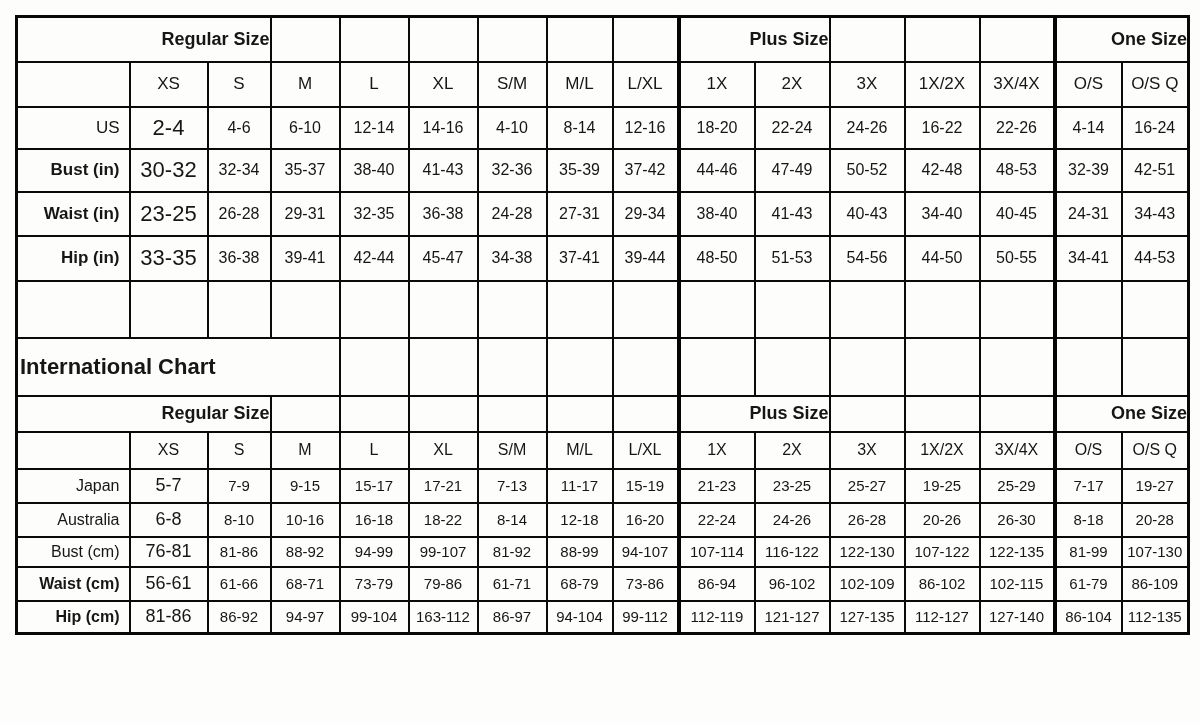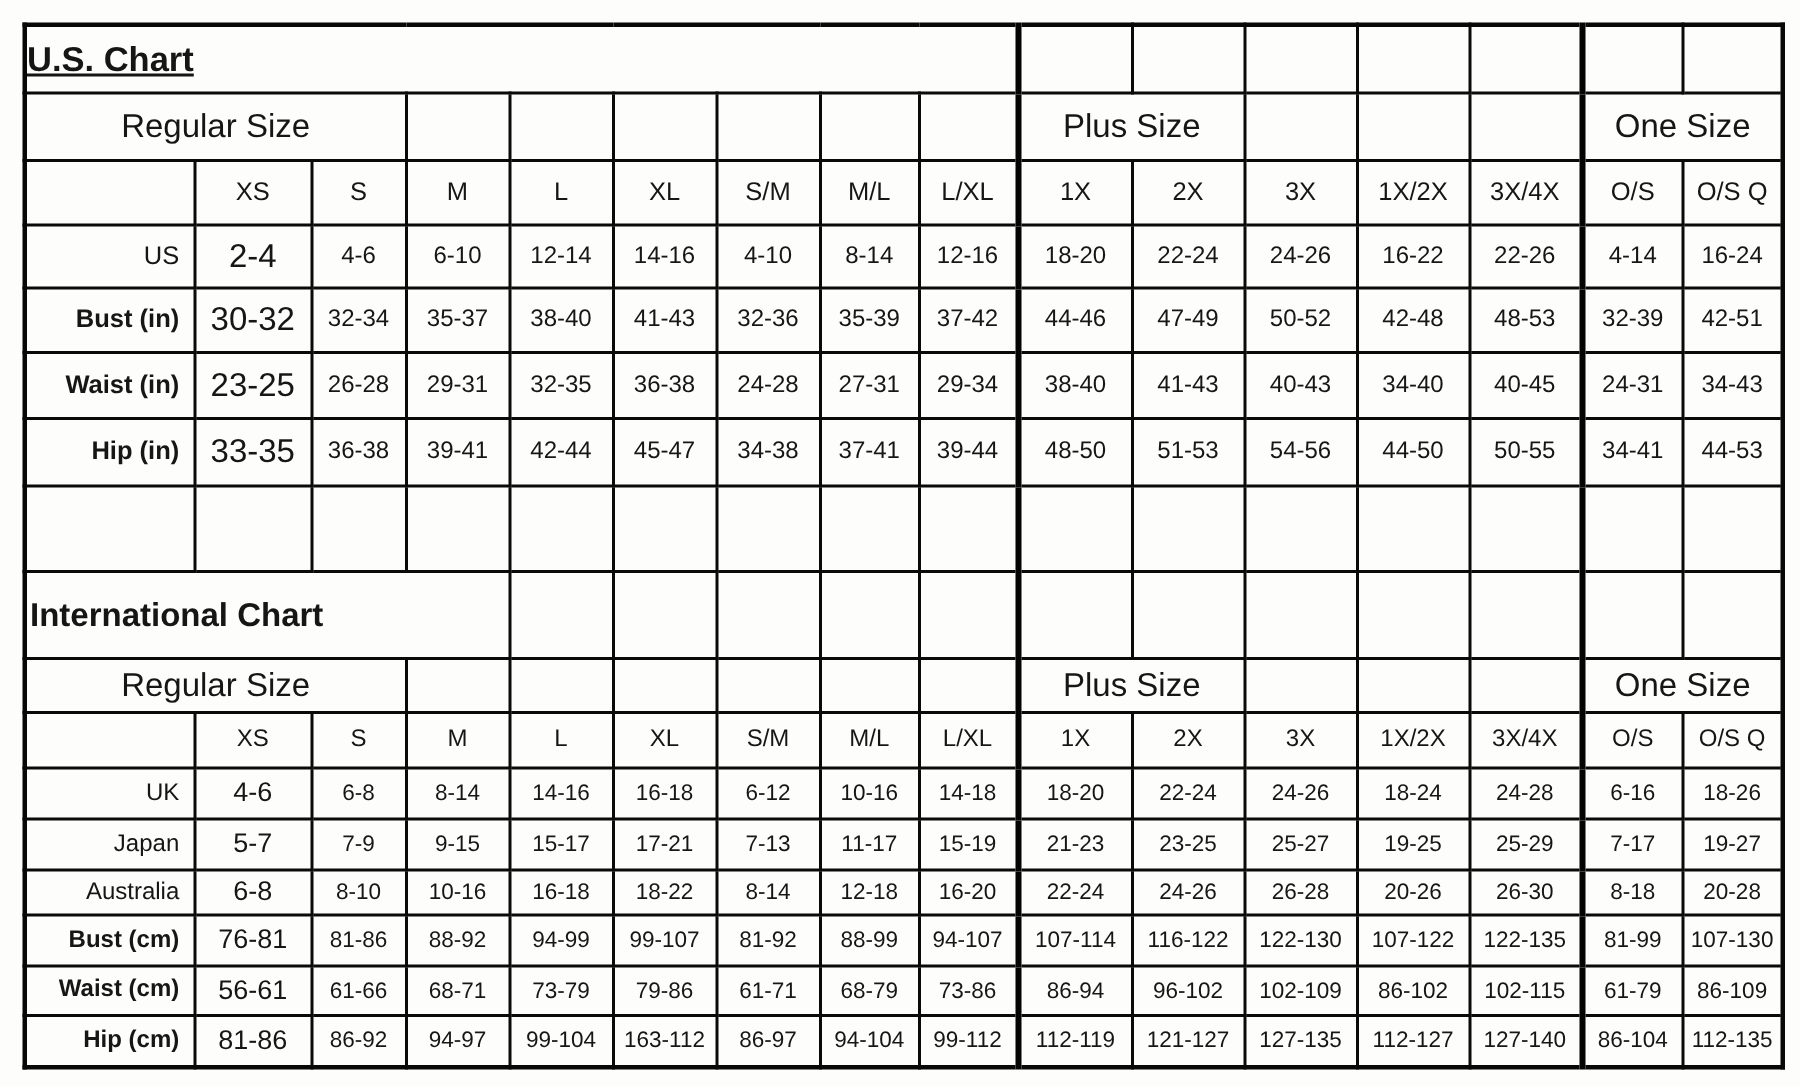--- a/index.html
+++ b/index.html
@@ -54,23 +54,23 @@
     text-align: left;
     font-weight: bold;
     font-size: 23px;
     padding-left: 6px;
   }
   .chart-title.us span { text-decoration: underline; }
   .chart-title.intl { padding-left: 2px; font-size: 22px; }
 
   
   .group {
-    text-align: center;
-    font-weight: normal;
-    font-size: 22px;
+    text-align: right;
+    font-weight: bold;
+    font-size: 18px;
     padding-left: 10px;
   }
 
   
   .size-chart th.sz { font-weight: normal; font-size: 17px; }
   #mid th.sz { font-size: 16px; }
 
   
   .size-chart th.rl {
     text-align: right;
@@ -108,30 +108,20 @@
         <col style="width:75px">
         <col style="width:75px">
       <col style="width:75px">
         <col style="width:75px">
         <col style="width:67px">
         <col style="width:67px">
     </colgroup>
 
     <tbody id="us-head">
       <tr>
-        <td class="chart-title us" colspan="9"><span>U.S. Chart</span></td>
-        <td class="thL"></td>
-        <td></td>
-        <td></td>
-        <td></td>
-        <td></td>
-        <td class="thL"></td>
-        <td></td>
-      </tr>
-      <tr>
         <td class="group" colspan="3">Regular Size</td>
         <td></td>
         <td></td>
         <td></td>
         <td></td>
         <td></td>
         <td></td>
         <td class="group thL" colspan="2">Plus Size</td>
         <td></td>
         <td></td>
@@ -296,38 +286,20 @@
           <th class="sz">3X</th>
           <th class="sz">1X/2X</th>
           <th class="sz">3X/4X</th>
           <th class="sz thL">O/S</th>
           <th class="sz">O/S Q</th>
         </tr>
     </tbody>
 
     <tbody id="intl-rows">
         <tr>
-          <th class="rl">UK</th>
-          <td class="v xs">4-6</td>
-          <td class="v">6-8</td>
-          <td class="v">8-14</td>
-          <td class="v">14-16</td>
-          <td class="v">16-18</td>
-          <td class="v">6-12</td>
-          <td class="v">10-16</td>
-          <td class="v">14-18</td>
-          <td class="v thL">18-20</td>
-          <td class="v">22-24</td>
-          <td class="v">24-26</td>
-          <td class="v">18-24</td>
-          <td class="v">24-28</td>
-          <td class="v thL">6-16</td>
-          <td class="v">18-26</td>
-        </tr>
-        <tr>
           <th class="rl">Japan</th>
           <td class="v xs">5-7</td>
           <td class="v">7-9</td>
           <td class="v">9-15</td>
           <td class="v">15-17</td>
           <td class="v">17-21</td>
           <td class="v">7-13</td>
           <td class="v">11-17</td>
           <td class="v">15-19</td>
           <td class="v thL">21-23</td>

